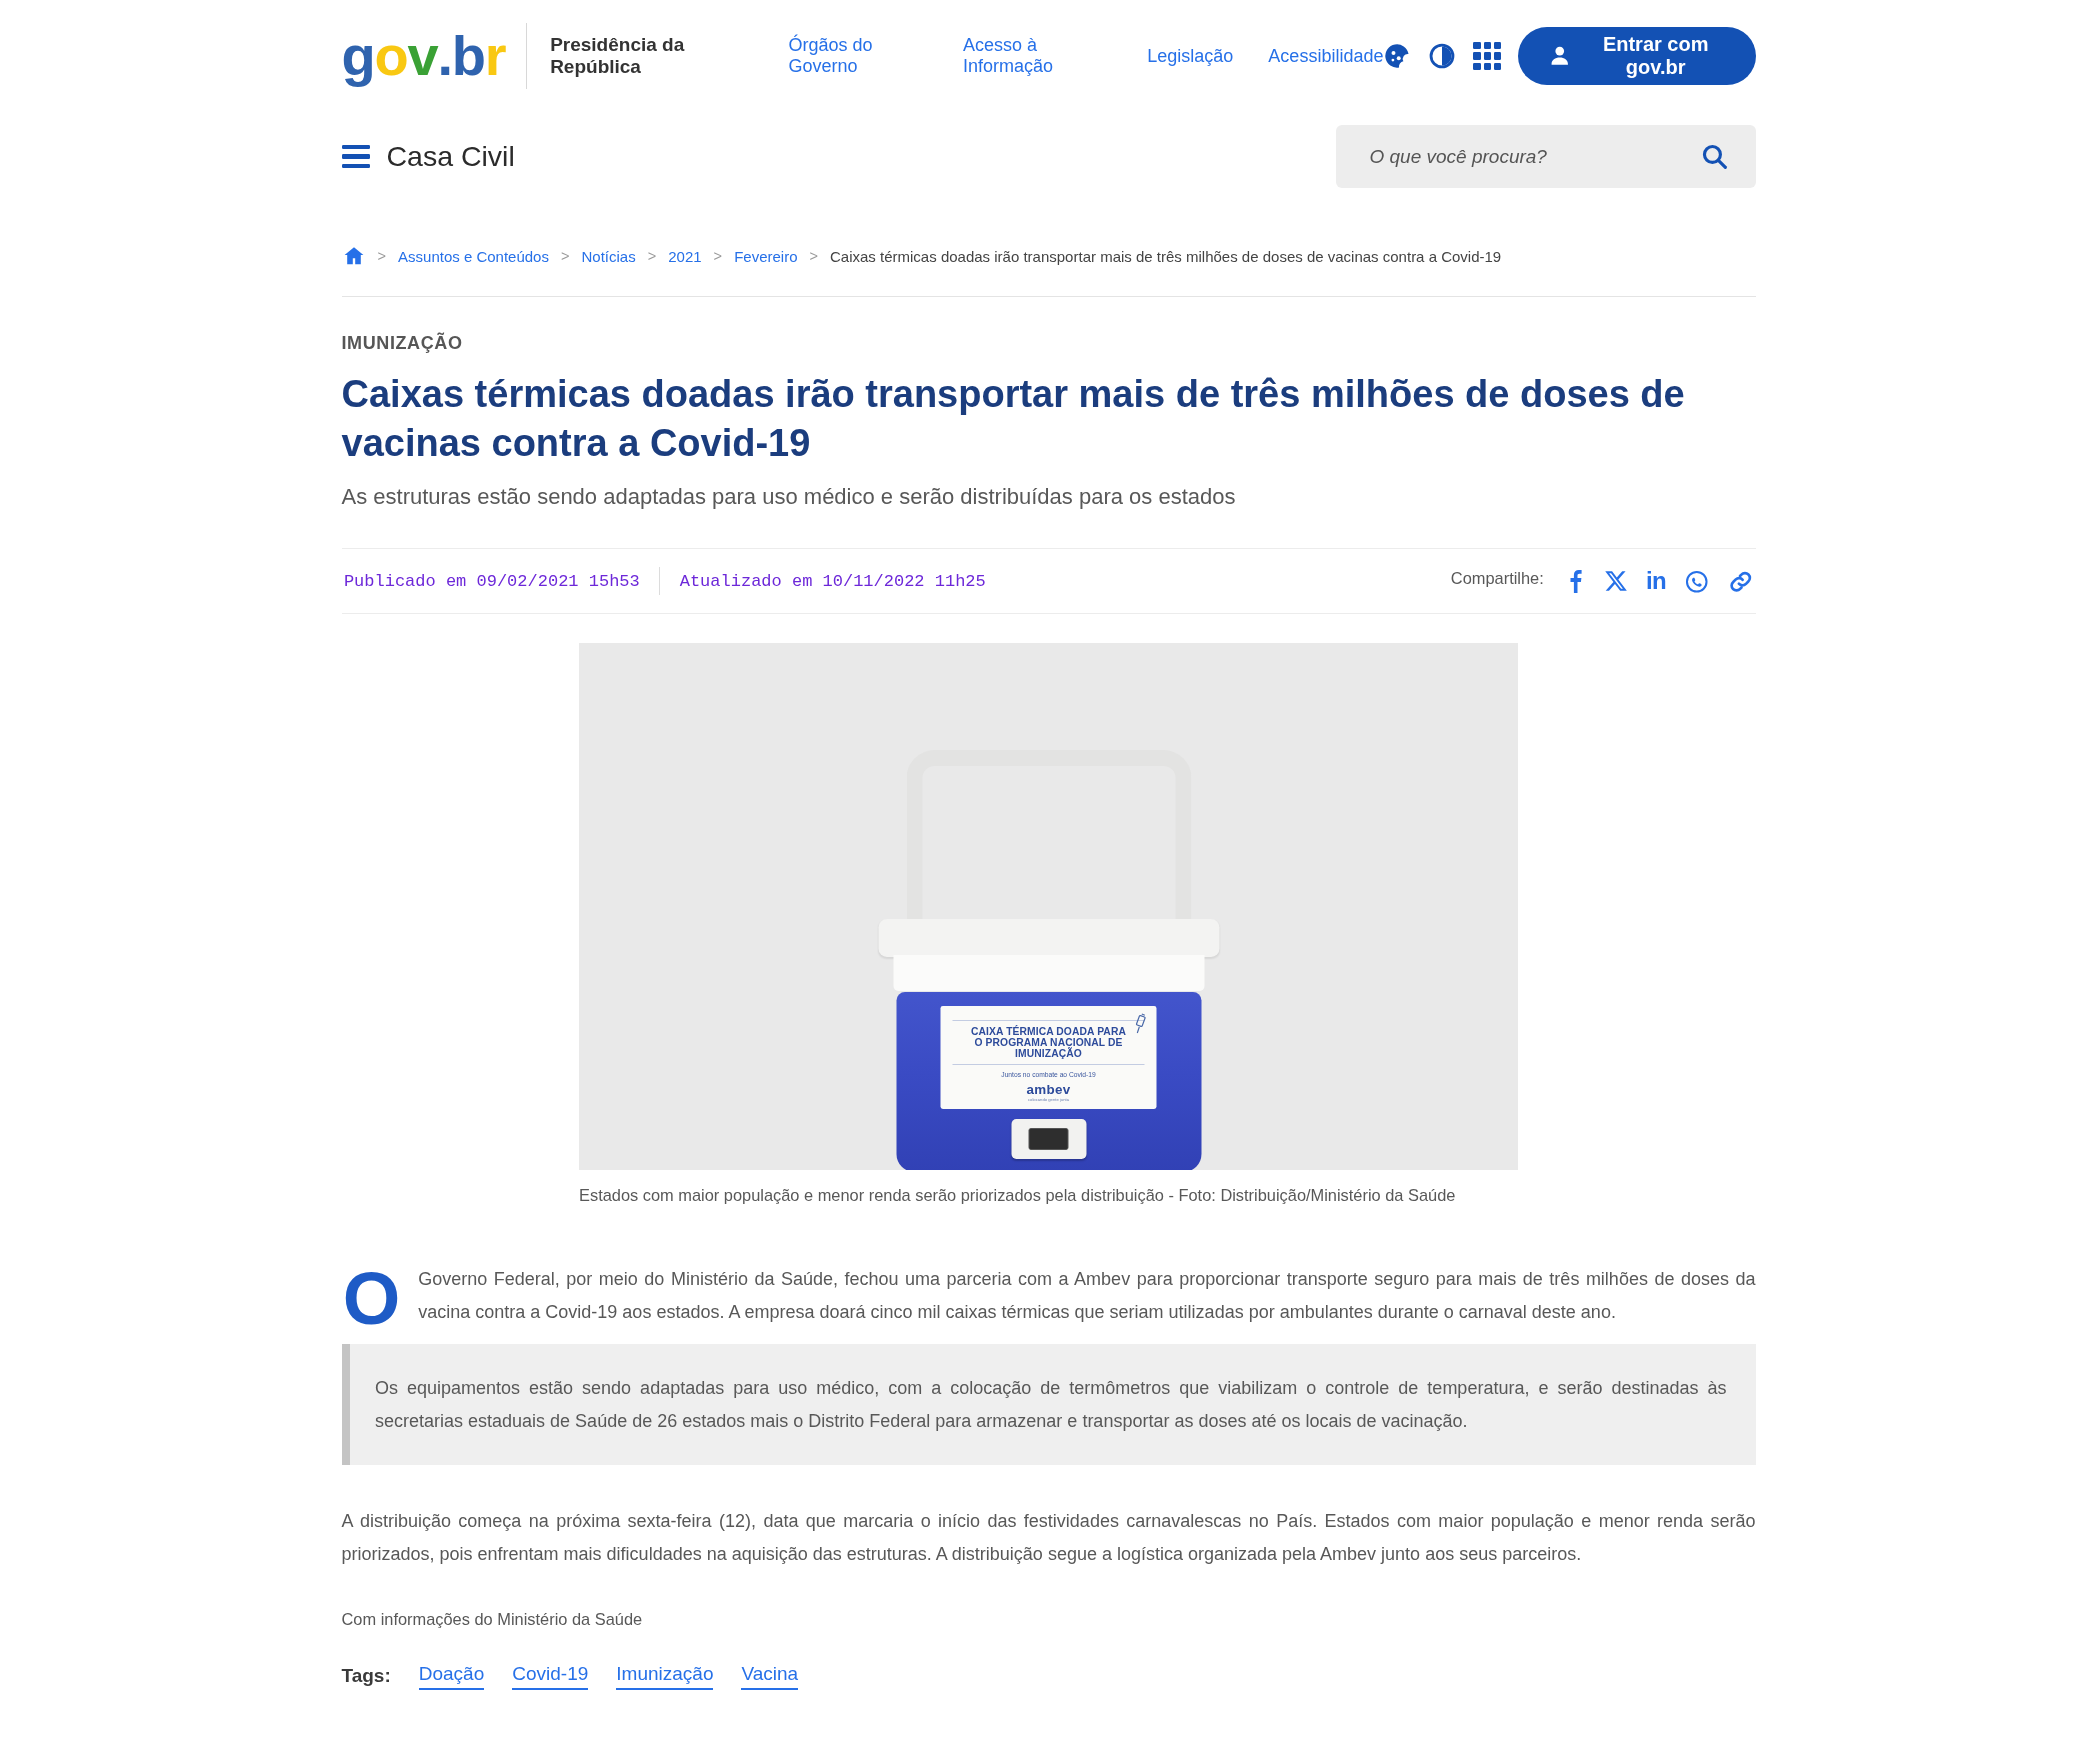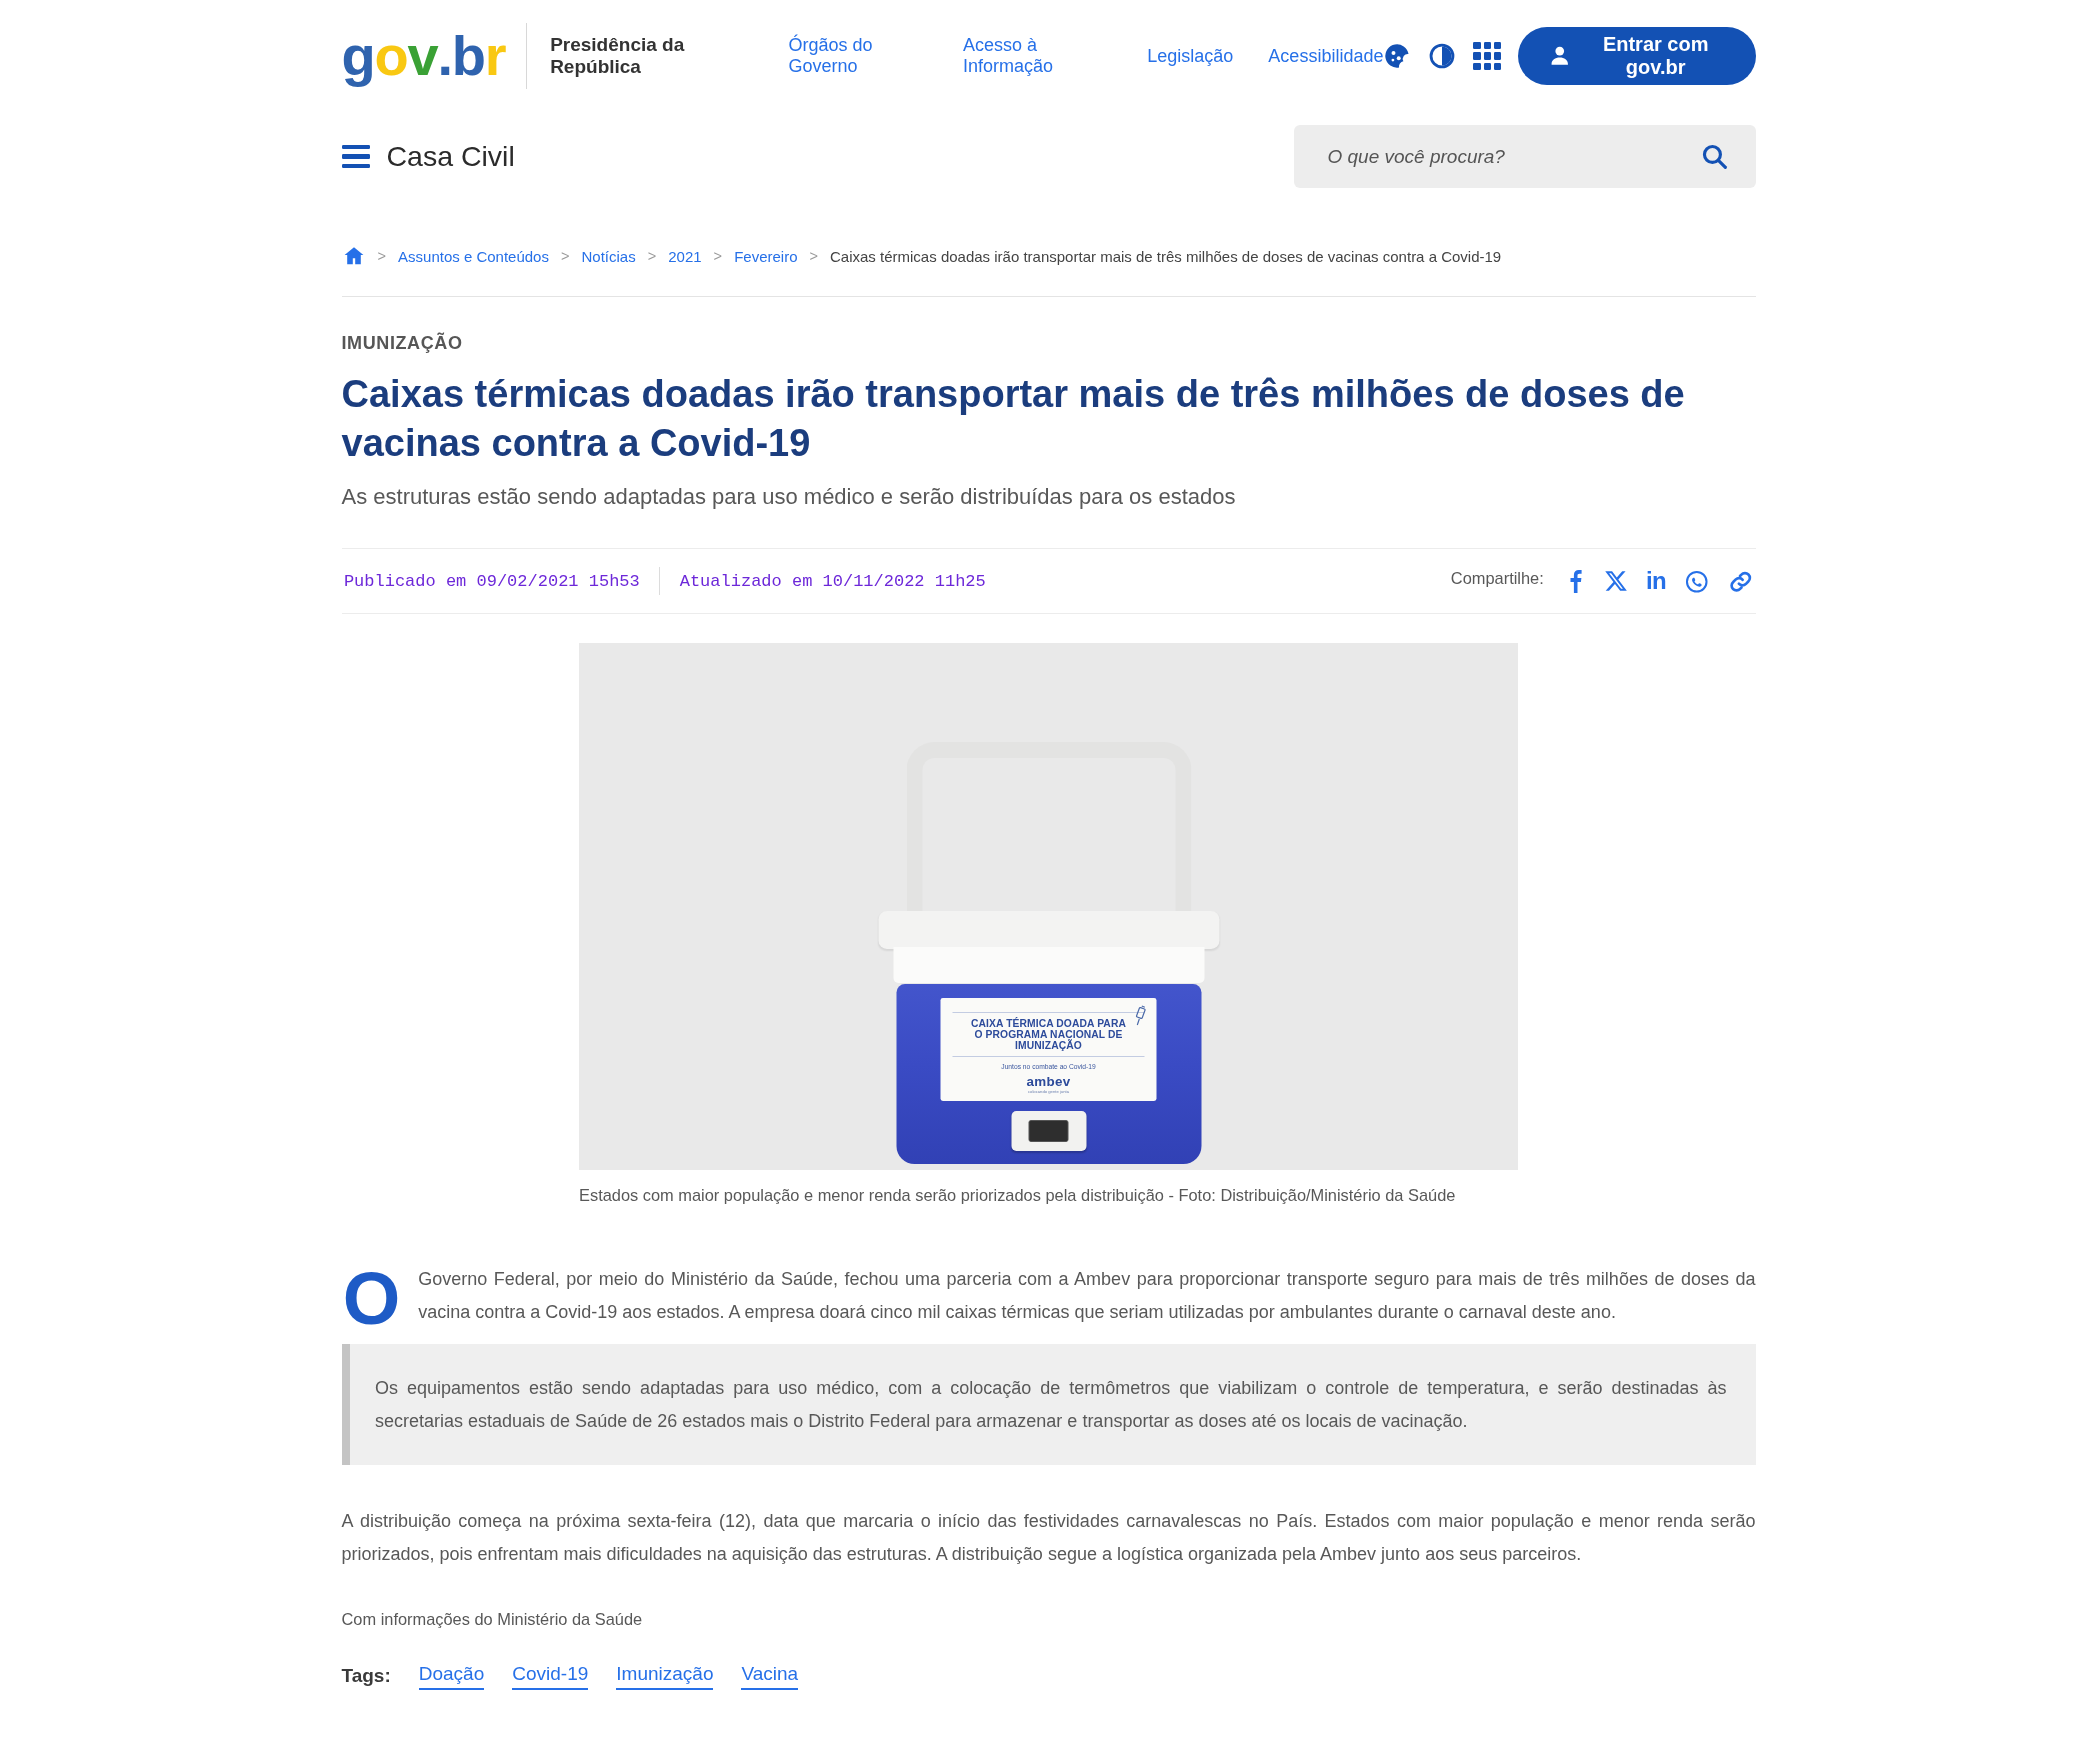--- a/index.html
+++ b/index.html
@@ -40,21 +40,21 @@
     height:58px;padding:0 29px;border-radius:36px;
     font-family:"Liberation Sans",sans-serif;font-size:20px;font-weight:700;
   }
 
   
   .orgbar{display:flex;align-items:center;justify-content:space-between;margin-top:36px;}
   .org-left{display:flex;align-items:center;gap:17px;}
   .hamburger{display:flex;flex-direction:column;gap:5.5px;cursor:pointer;padding:3.6px 0;}
   .hamburger i{display:block;width:28px;height:4.2px;background:var(--brand-blue);border-radius:1.2px;}
   .orgname{font-size:28.5px;color:#2b2b2b;font-weight:400;}
-  .search{width:462px;height:63px;background:#EDEDED;border-radius:6px;display:flex;align-items:center;padding:0 27px 0 34px;}
+  .search{width:420px;height:63px;background:#EDEDED;border-radius:6px;display:flex;align-items:center;padding:0 27px 0 34px;}
   .search input{
     flex:1;border:none;background:transparent;outline:none;
     font-family:"Liberation Sans",sans-serif;font-size:19px;font-style:italic;color:var(--text);
   }
   .search input::placeholder{color:#555;opacity:1;font-style:italic;}
 
   
   .breadcrumb{display:flex;align-items:center;gap:12px;margin-top:56px;font-size:15px;white-space:nowrap;}
   .breadcrumb a{color:var(--link-blue);text-decoration:none;}
   .bc-sep{color:#9a9a9a;font-size:14.6px;}
@@ -75,21 +75,21 @@
   .meta-div{width:1.2px;height:28px;background:#DCDCDC;margin:0 19.4px;}
   .share{display:flex;gap:18px;}
   .share-label{font-size:16.4px;color:#585858;margin-right:3.6px;}
   .share a{display:flex;align-items:center;justify-content:center;text-decoration:none;}
   .share svg{display:block;}
   .share-in{color:var(--link-blue);font-weight:800;font-size:24px;line-height:1;letter-spacing:-0.6px;}
 
   
   figure{margin-top:29px;width:939px;margin-left:auto;margin-right:auto;}
   .photo{width:939px;height:527px;background:#E9E9E9;position:relative;overflow:hidden;}
-  .cooler{position:absolute;left:50%;transform:translateX(-50%);top:8px;width:376px;height:527px;}
+  .cooler{position:absolute;left:50%;transform:translateX(-50%);top:16px;width:376px;height:527px;}
   .handle{
     position:absolute;top:91px;left:50%;transform:translateX(-50%);
     width:285px;height:200px;border:16.4px solid #E3E3E2;border-bottom:none;
     border-radius:28px 28px 0 0;
   }
   .lid-top{
     position:absolute;top:260px;left:50%;transform:translateX(-50%);
     width:341px;height:38px;background:#F3F3F2;border-radius:8.5px;
     box-shadow:0 1.2px 1.8px rgba(0,0,0,.08);
   }

